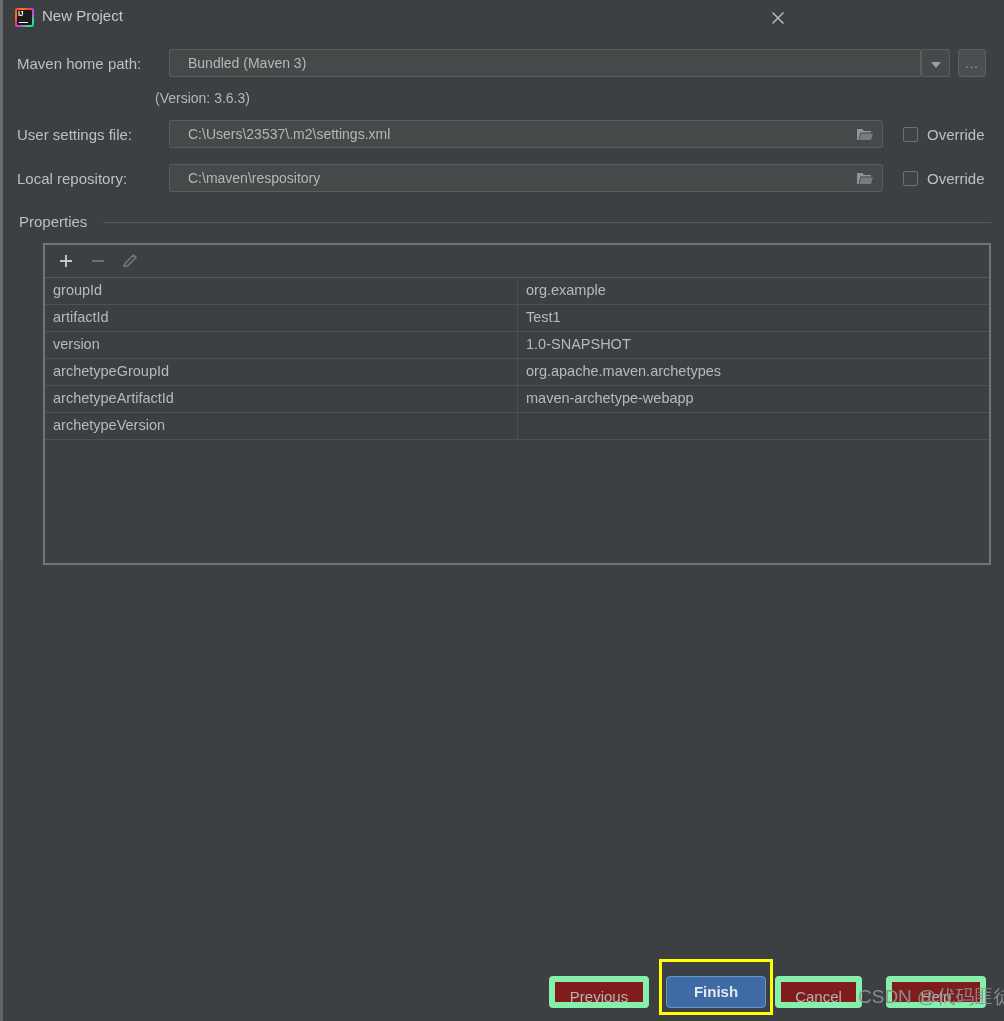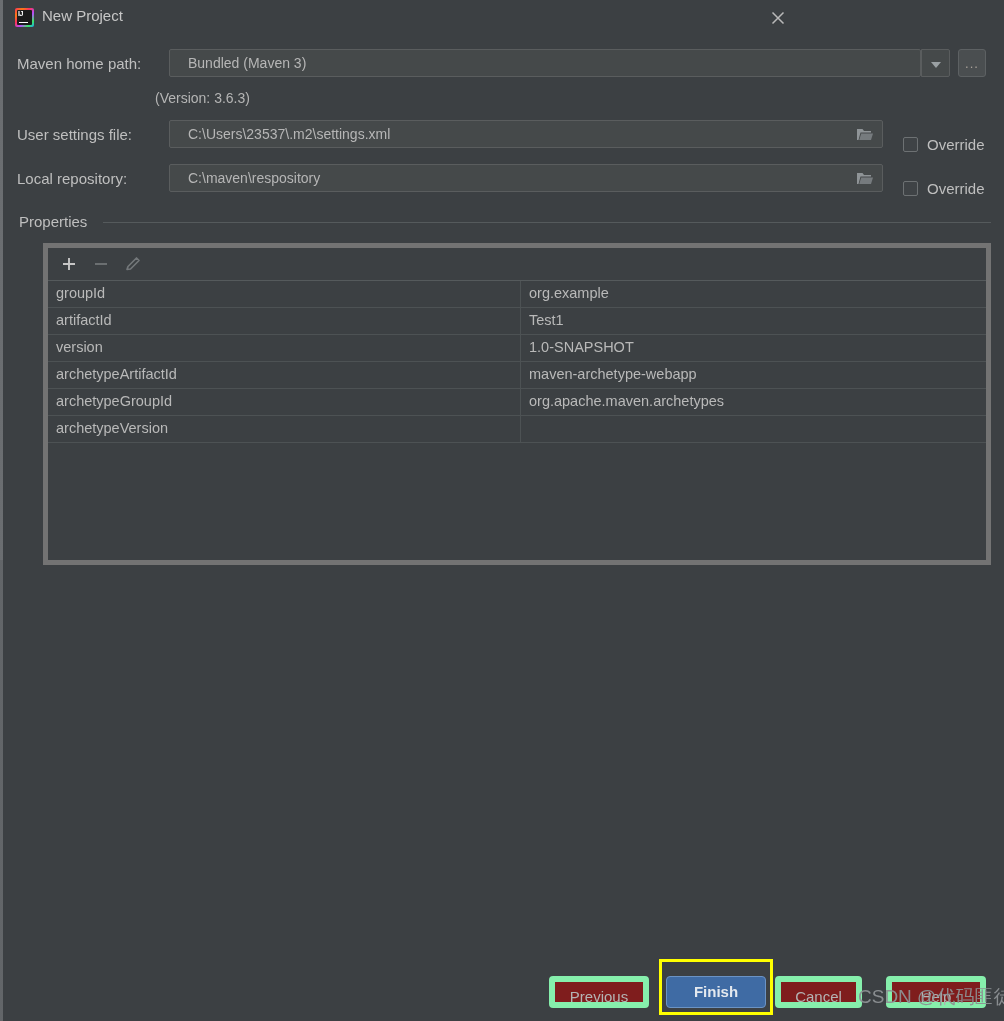--- a/index.html
+++ b/index.html
@@ -158,21 +158,20 @@
     cursor: pointer;
   }
   .folder-icon svg { display: block; }
 
   .checkbox-wrap {
     position: absolute;
     display: flex;
     align-items: center;
     gap: 9px;
     cursor: pointer;
-    margin-top: 10px;
   }
   .checkbox-box {
     width: 15px; height: 15px;
     box-sizing: border-box;
     border: 1px solid #6d7173;
     border-radius: 2px;
     background: #3f4346;
   }
   .checkbox-label {
     font-size: 15px;
@@ -194,21 +193,21 @@
     left: 100px; top: 222px;
     width: 888px; height: 1px;
     background: #555a5c;
   }
 
   .table-wrap {
     position: absolute;
     left: 40px; top: 243px;
     width: 948px; height: 322px;
     box-sizing: border-box;
-    border: 5px solid #737373;
+    border: 2px solid #737373;
     background: #3c4043;
     overflow: hidden;
   }
   .tbl-toolbar {
     position: relative;
     height: 32px;
     border-bottom: 1px solid #555a5c;
   }
   .tb-btn {
     position: absolute;
@@ -366,26 +365,26 @@
         </div>
         <div class="trow">
           <div class="tcell-k">artifactId</div>
           <div class="tcell-v">Test1</div>
         </div>
         <div class="trow">
           <div class="tcell-k">version</div>
           <div class="tcell-v">1.0-SNAPSHOT</div>
         </div>
         <div class="trow">
+          <div class="tcell-k">archetypeGroupId</div>
+          <div class="tcell-v">org.apache.maven.archetypes</div>
+        </div>
+        <div class="trow">
           <div class="tcell-k">archetypeArtifactId</div>
           <div class="tcell-v">maven-archetype-webapp</div>
-        </div>
-        <div class="trow">
-          <div class="tcell-k">archetypeGroupId</div>
-          <div class="tcell-v">org.apache.maven.archetypes</div>
         </div>
         <div class="trow">
           <div class="tcell-k">archetypeVersion</div>
         </div>
       </div>
   </div>
 
   <div class="btn" style="left:546px; top:976px; width:100px;">Previous</div>
   <div class="btn primary" style="left:663px; top:976px; width:100px;">Finish</div>
   <div class="btn" style="left:772px; top:976px; width:87px;">Cancel</div>

